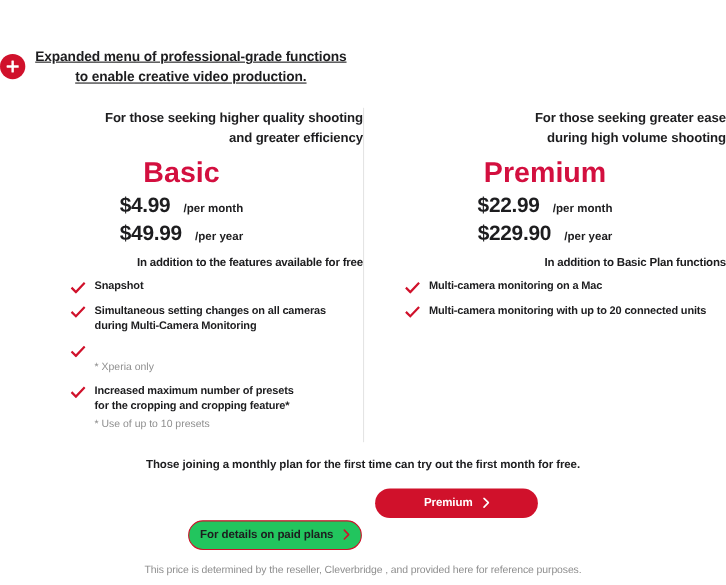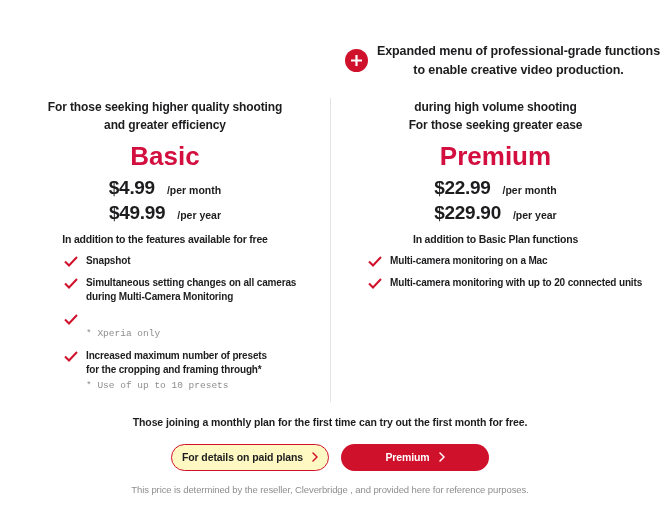--- a/index.html
+++ b/index.html
@@ -16,76 +16,76 @@
     color:var(--text-dark);
   }
   .page{
     width:660px;height:532px;
     background:#ffffff;
     padding-top:42px;
     overflow:hidden;
     position:relative;
   }
   
-  .header{display:flex;justify-content:flex-end;align-items:center;gap:9px;}
+  .header{display:flex;justify-content:flex-start;align-items:center;gap:9px;text-decoration:underline;}
   .plus-icon{
     width:23px;height:23px;border-radius:50%;
     background:var(--brand-red);
     display:flex;align-items:center;justify-content:center;
     flex:0 0 auto;
   }
   .plus-icon svg line{stroke:#ffffff;stroke-width:2.2;stroke-linecap:round;}
   .header-text{
     font-size:12.5px;font-weight:bold;text-align:center;line-height:1.5;
     letter-spacing:-0.1px;
   }
   
   .columns{display:flex;margin-top:18px;align-items:stretch;}
   .col{width:330px;}
   .col.right{border-left:1px solid var(--divider);}
-  .intro{text-align:center;font-size:12px;font-weight:bold;line-height:1.5;letter-spacing:-0.1px;}
+  .intro{text-align:right;font-size:12px;font-weight:bold;line-height:1.5;letter-spacing:-0.1px;}
   .plan-name{
     text-align:center;color:var(--heading-red);
     font-size:26px;font-weight:bold;line-height:1.2;margin-top:7px;
   }
   .price-line{text-align:center;margin-top:5px;line-height:1.15;}
   .price-line.yearly{margin-top:3px;}
   .price-amount{font-size:19px;font-weight:bold;letter-spacing:-0.3px;}
   .price-suffix{font-size:10.5px;font-weight:bold;padding-left:12px;}
   .features-header{
-    text-align:center;font-size:10.5px;font-weight:bold;
+    text-align:right;font-size:10.5px;font-weight:bold;
     margin-top:9px;line-height:1.4;letter-spacing:-0.2px;
   }
   .feature-list{margin-top:7px;padding-left:64px;padding-right:6px;}
   .col.right .feature-list{padding-left:37px;}
   .feature-item{display:flex;gap:8px;align-items:flex-start;margin-bottom:8px;}
   .feature-item.has-note{margin-bottom:2px;}
   .check-icon{flex:0 0 auto;margin-top:2px;line-height:0;}
   .check-icon svg polyline{stroke:var(--brand-red);stroke-width:2;fill:none;}
   .feature-text{
     font-size:10px;font-weight:bold;line-height:1.4;
     letter-spacing:-0.15px;white-space:nowrap;
   }
   .feature-note{
     font-size:9.5px;color:var(--note-gray);
-    margin:0 0 9px 22px;line-height:1.4;white-space:nowrap;font-family:Liberation Mono, monospace;
+    margin:0 0 9px 22px;line-height:1.4;white-space:nowrap;
   }
   
   .bottom{margin-top:13px;text-align:center;}
   .trial-note{font-size:10.5px;font-weight:bold;line-height:1.45;letter-spacing:-0.1px;}
   .buttons{display:flex;justify-content:center;gap:12px;margin-top:14px;}
   .btn{
     height:27px;border-radius:13.5px;
     display:inline-flex;align-items:center;justify-content:center;gap:9px;
     font-family:"Liberation Sans",sans-serif;
     font-size:10.5px;font-weight:bold;cursor:pointer;letter-spacing:-0.1px;
   }
   .btn-outline{
-    width:158px;background:#fef9c3;
-    border:1.5px solid var(--brand-red);color:var(--text-dark);
+    width:158px;background:#22c55e;
+    border:1.5px solid var(--brand-red);color:var(--text-dark);margin-top:29px;
   }
   .btn-solid{width:148px;background:var(--brand-red);border:none;color:#ffffff;}
   .chev{flex:0 0 auto;}
   .chev polyline{fill:none;stroke-width:1.5;stroke-linecap:round;stroke-linejoin:round;}
   .btn-outline .chev polyline{stroke:var(--brand-red);}
   .btn-solid .chev polyline{stroke:#ffffff;}
   .disclaimer{font-size:9.5px;color:var(--note-gray);margin-top:13px;letter-spacing:-0.1px;}
 </style>
 </head>
 <body>
@@ -143,31 +143,31 @@
                 <polyline points="1,5.5 5,9.5 13,1"></polyline>
               </svg></span>
           </div>
           <div class="feature-note">* Xperia only</div>
           <div class="feature-item has-note">
             <span class="check-icon"><svg width="14" height="11" viewBox="0 0 14 11">
                 <polyline points="1,5.5 5,9.5 13,1"></polyline>
               </svg></span>
             <div class="feature-text">
               <div>Increased maximum number of presets</div>
-              <div>for the cropping and framing through*</div>
+              <div>for the cropping and cropping feature*</div>
             </div>
           </div>
           <div class="feature-note">* Use of up to 10 presets</div>
         </div>
     </div>
 
     <div class="col right">
       <div class="intro">
+        <div>For those seeking greater ease</div>
         <div>during high volume shooting</div>
-        <div>For those seeking greater ease</div>
       </div>
       <div class="plan-name">Premium</div>
       <div class="price-line">
         <span class="price-amount">$22.99</span><span class="price-suffix">/per month</span>
       </div>
       <div class="price-line yearly">
         <span class="price-amount">$229.90</span><span class="price-suffix">/per year</span>
       </div>
       <div class="features-header">In addition to Basic Plan functions</div>
       <div class="feature-list">

